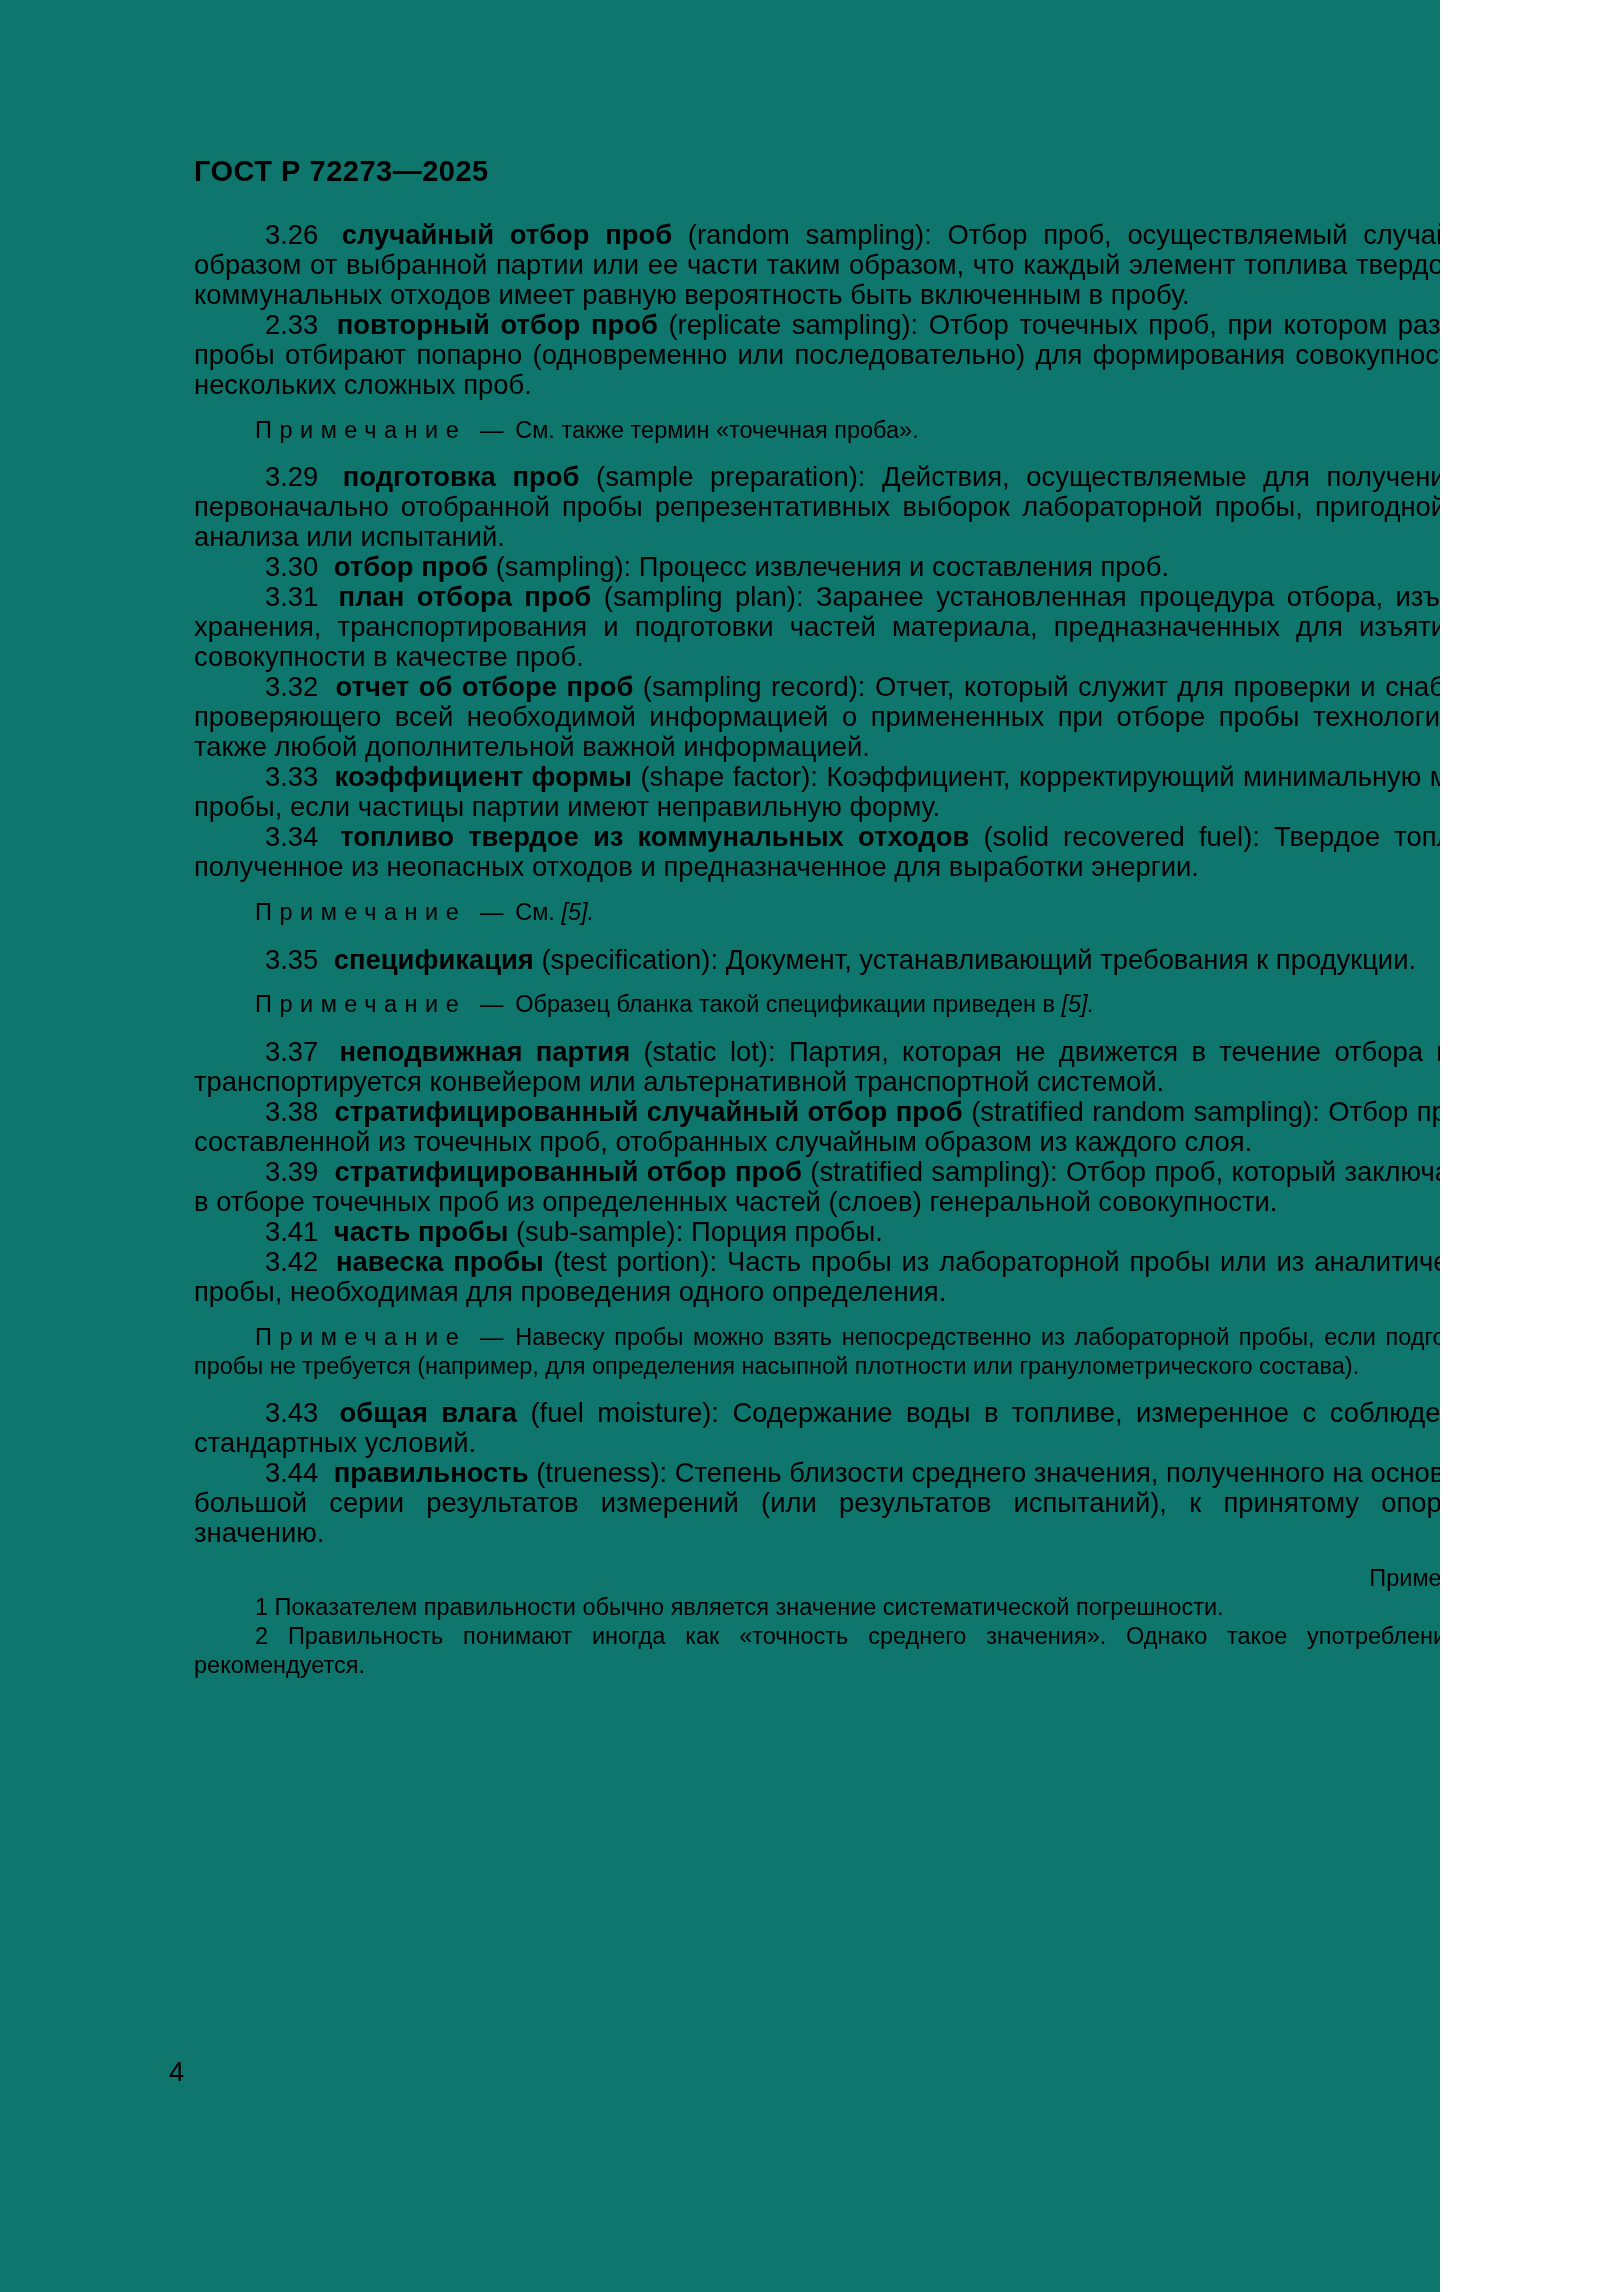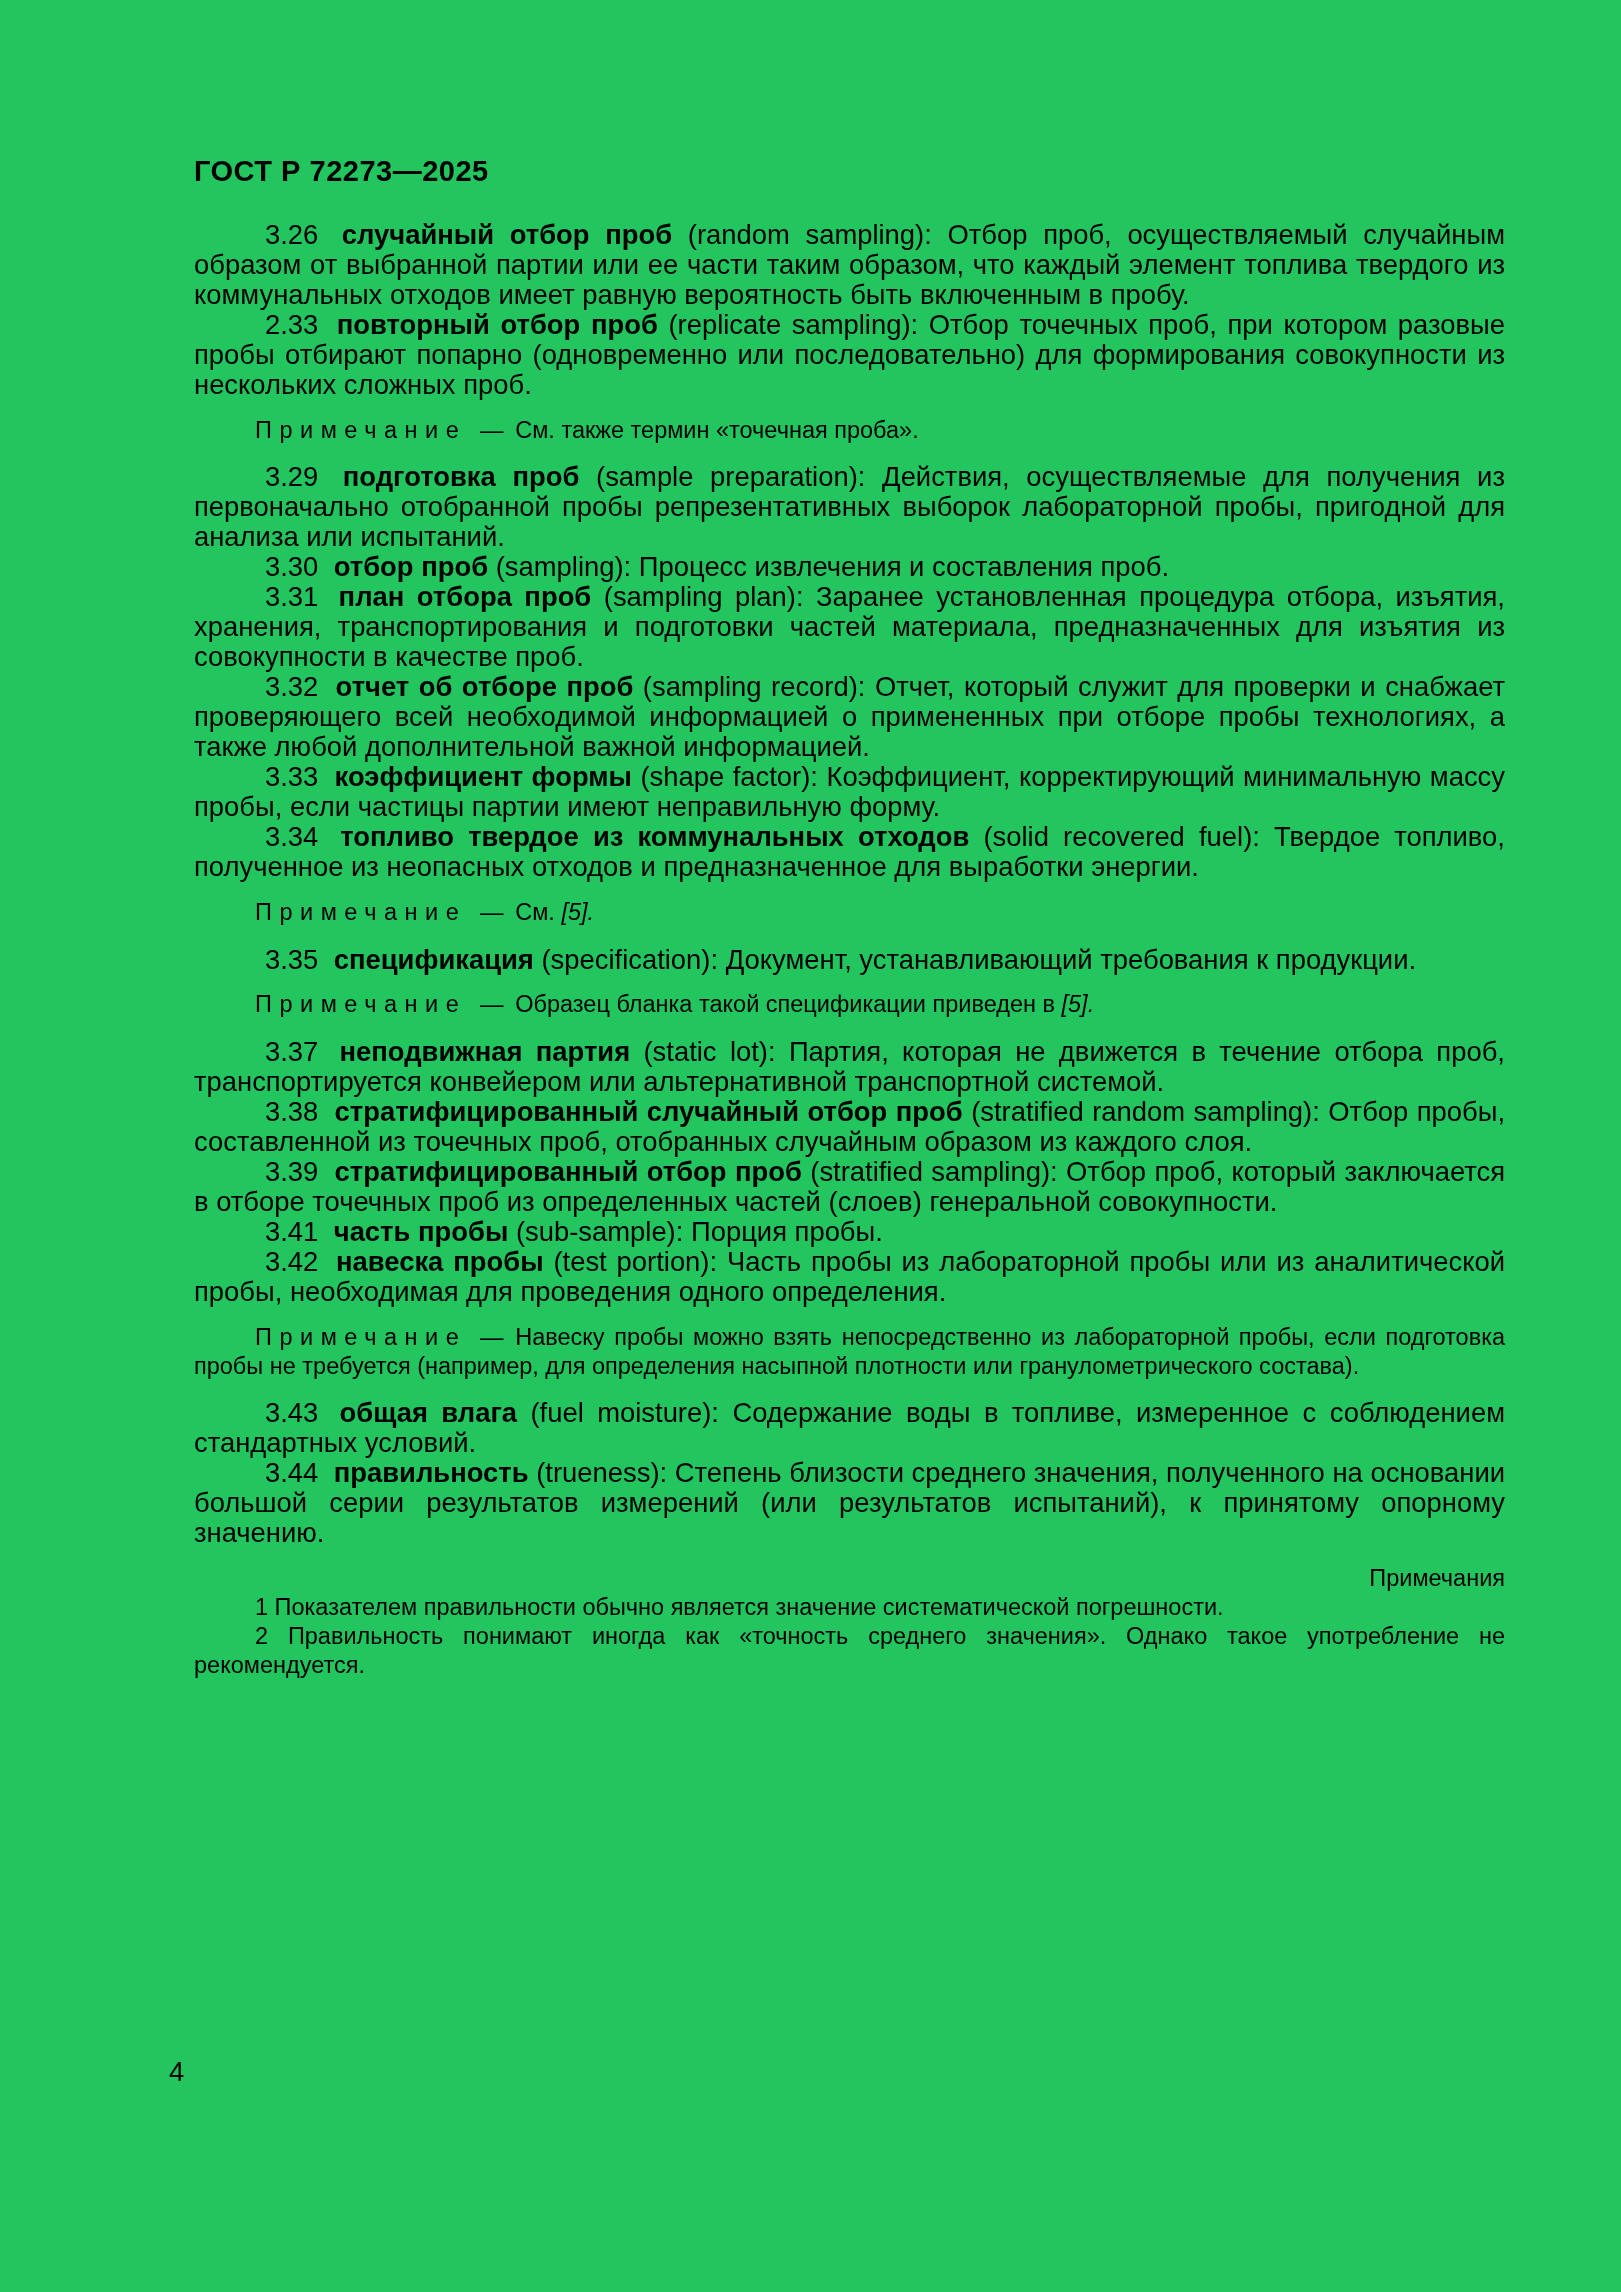--- a/index.html
+++ b/index.html
@@ -2,23 +2,23 @@
 <html lang="ru"><head>
 <meta charset="utf-8">
 <style>
   html, body {
     margin: 0;
     padding: 0;
     background: #ffffff;
   }
   .page {
     position: relative;
-    width: 1621px;
+    width: 1440px;
     height: 2293px;
-    background: #22c55e;
+    background: #0f766e;
     font-family: "Liberation Sans", sans-serif;
     color: #000000;
     overflow: hidden;
   }
   .doc-header {
     position: absolute;
     top: 155px;
     left: 194px;
     font-size: 29px;
     font-weight: bold;

